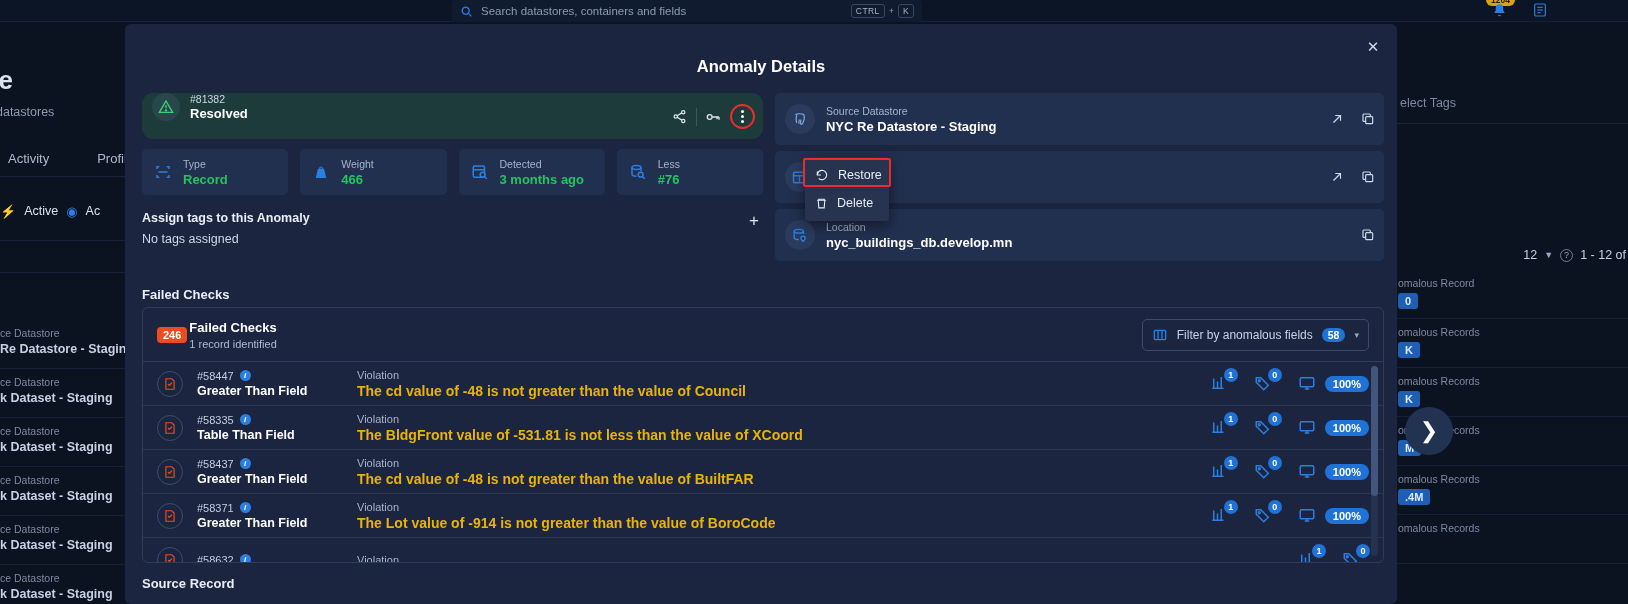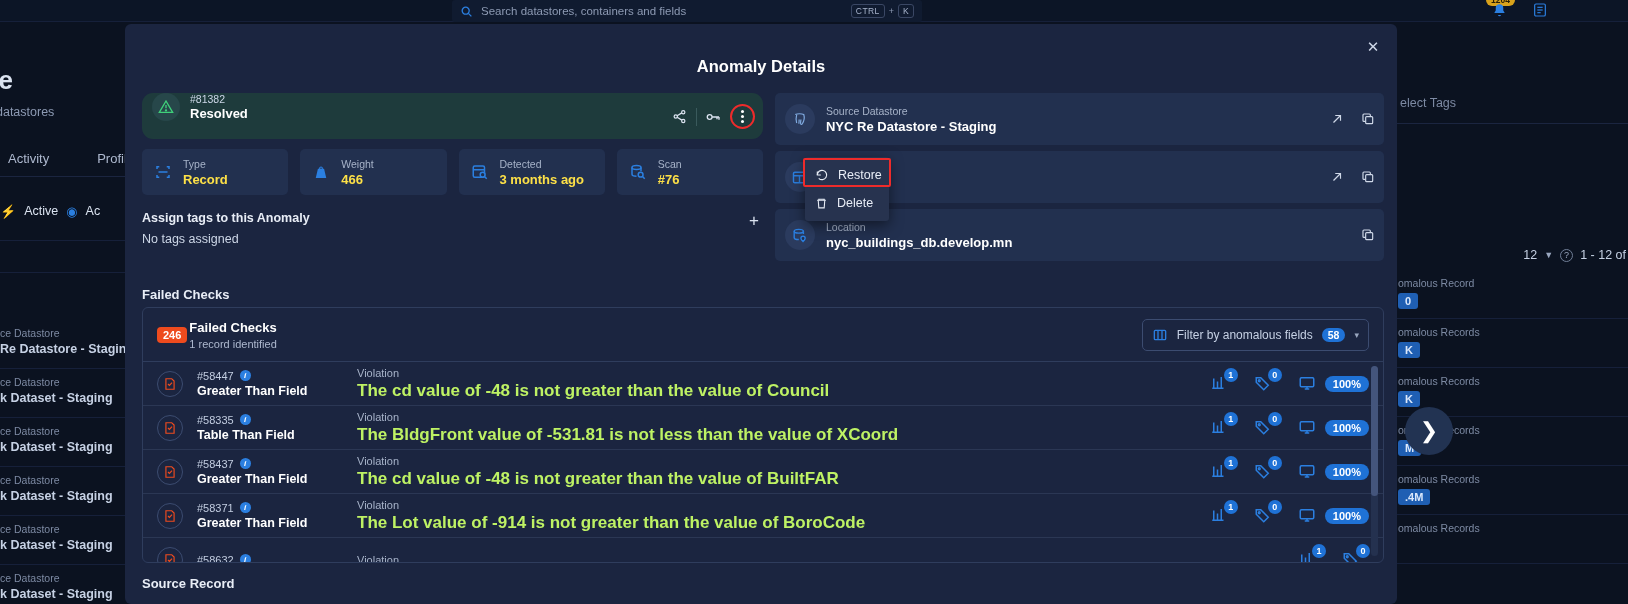--- a/index.html
+++ b/index.html
@@ -129,21 +129,21 @@
   .kebab i { width: 3px; height: 3px; background: #fff; border-radius: 50%; display: block; }
 
   
   .metrics { display: flex; gap: 12px; margin-top: 10px; }
   .metric {
     flex: 1; height: 46px; background: #22304f; border-radius: 5px;
     display: flex; align-items: center; padding: 0 10px; gap: 9px;
   }
   .metric .mi { width: 22px; display: flex; align-items: center; justify-content: center; color: #2b7fe0; }
   .metric .ml { font-size: 10.5px; color: #a7b3c9; }
-  .metric .mv { font-size: 13px; font-weight: bold; color: #fde047; margin-top: 2px; }
+  .metric .mv { font-size: 13px; font-weight: bold; color: #22c55e; margin-top: 2px; }
 
   
   .tags { margin-top: 16px; position: relative; }
   .tags .th { font-size: 12.5px; font-weight: bold; color: #e8edf6; }
   .tags .tv { font-size: 12.5px; color: #cdd7e7; margin-top: 7px; }
   .tags .plus { position: absolute; right: 4px; top: 0; font-size: 17px; color: #dbe3f0; cursor: pointer; }
 
   
   .info-card {
     height: 52px; background: #22304f; border-radius: 5px;
@@ -189,21 +189,21 @@
   .rid-wrap { width: 160px; flex: none; }
   .rid { font-size: 11px; color: #c2cde0; display: flex; align-items: center; gap: 6px; }
   .info-dot {
     width: 11px; height: 11px; border-radius: 50%; background: #2b7fe0; color: #fff;
     font-size: 8px; font-weight: bold; display: inline-flex; align-items: center; justify-content: center;
     font-style: italic;
   }
   .rtype { font-size: 12.5px; font-weight: bold; color: #fff; margin-top: 2px; }
   .viol-wrap { flex: 1; }
   .vlbl { font-size: 11px; color: #a7b3c9; }
-  .vtxt { font-size: 17px; font-weight: bold; color: #bef264; margin-top: 2px; }
+  .vtxt { font-size: 14px; font-weight: bold; color: #eab308; margin-top: 2px; }
   .row-icons { display: flex; align-items: center; gap: 22px; flex: none; margin-right: 6px; }
   .ic-badge { position: relative; width: 22px; height: 20px; color: #2b7fe0; }
   .ic-badge .bnum {
     position: absolute; right: -7px; top: -6px; background: #1f72d6; color: #fff;
     width: 14px; height: 14px; border-radius: 50%; font-size: 9px; font-weight: bold;
     display: flex; align-items: center; justify-content: center;
   }
   .pct { background: #1f72d6; color: #fff; font-size: 11px; font-weight: bold; border-radius: 9px; padding: 2px 8px; flex: none; }
   .fc-scroll {
     position: absolute; right: 5px; top: 58px; width: 7px; height: 190px;
@@ -437,21 +437,21 @@
             <span class="mi">
               <svg width="18" height="18" viewBox="0 0 24 24" fill="none" stroke="#2b7fe0" stroke-width="2">
                 <ellipse cx="10" cy="6" rx="6" ry="2.6"></ellipse>
                   <path d="M4 6v9c0 1.4 2.7 2.6 6 2.6"></path>
                   <path d="M16 6v5"></path>
                 <circle cx="15.5" cy="15.5" r="3.2"></circle>
                   <line x1="18" y1="18" x2="21" y2="21"></line>
               </svg>
             </span>
             <span>
-              <div class="ml">Scan</div>
+              <div class="ml">Less</div>
               <div class="mv">#76</div>
             </span>
           </div>
         </div>
 
         <div class="tags">
           <div class="th">Assign tags to this Anomaly</div>
           <div class="tv">No tags assigned</div>
           <div class="plus">+</div>
         </div>

